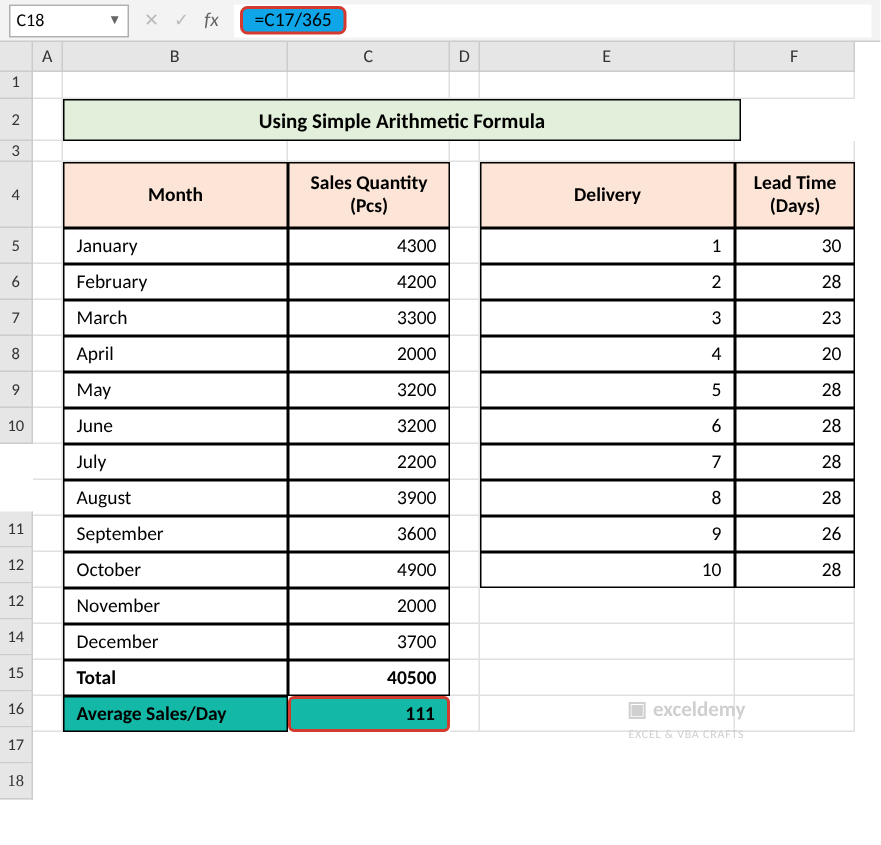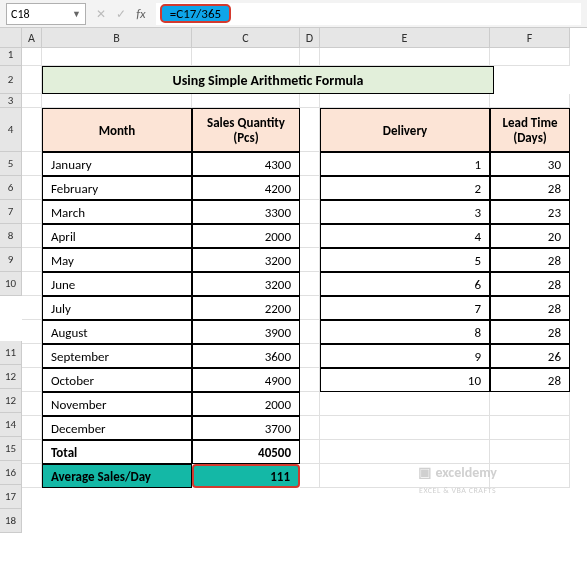--- a/index.html
+++ b/index.html
@@ -205,21 +205,21 @@
     <div class="row-header rh-d" style="line-height:24px;">8</div>
     <div class="row-header rh-d" style="line-height:24px;">9</div>
     <div class="row-header rh-d" style="line-height:24px;">10</div>
     <div class="row-header rh-d" style="line-height:24px;margin-top:45px;">11</div>
     <div class="row-header rh-d" style="line-height:24px;">12</div>
     <div class="row-header rh-d" style="line-height:24px;">12</div>
     <div class="row-header rh-d" style="line-height:24px;">14</div>
     <div class="row-header rh-d" style="line-height:24px;">15</div>
     <div class="row-header rh-d" style="line-height:24px;">16</div>
     <div class="row-header rh-d" style="line-height:24px;">17</div>
-    <div class="row-header rh-d" style="line-height:24px;">18</div>
+    <div class="row-header rh-d" style="line-height:24px;font-family:Liberation Serif, serif;">18</div>
   </div>
 
   <div class="cells">
 
     <div class="cell-row rh-1">
       <div class="cell col-A rh-1"></div>
       <div class="cell col-B rh-1"></div>
       <div class="cell col-C rh-1"></div>
       <div class="cell col-D rh-1"></div>
       <div class="cell col-E rh-1"></div>

